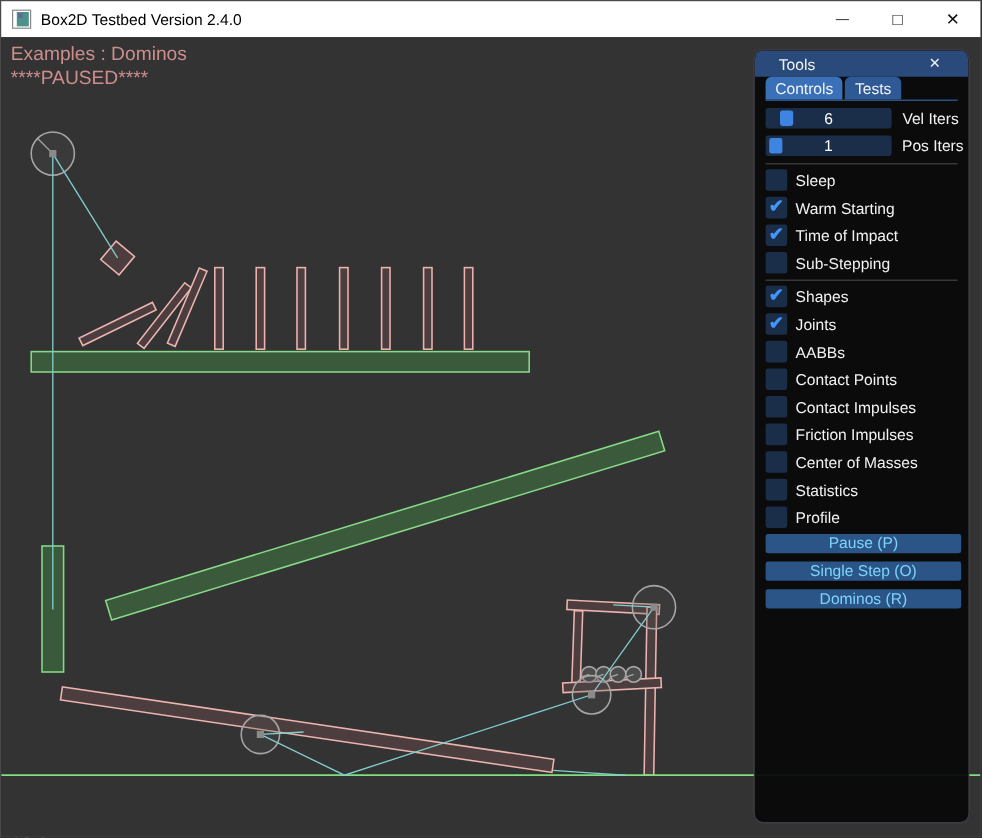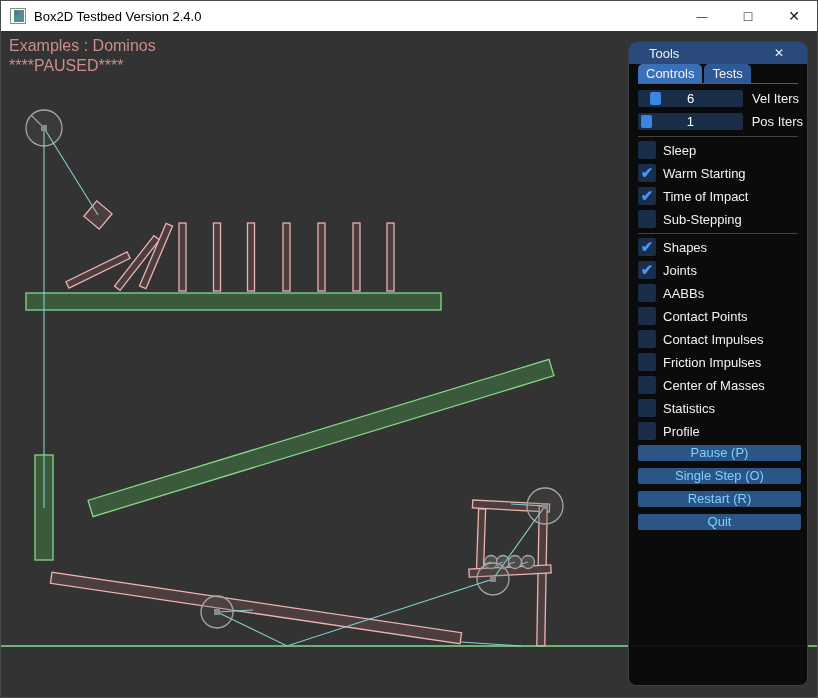--- a/index.html
+++ b/index.html
@@ -277,20 +277,19 @@
         <div class="cb-row">
           <span class="cb-box">
               <span class="cb-mark"></span>
             </span>
           <span class="cb-label">Profile</span>
         </div>
 
         <div class="btn-col">
           <div class="imgui-button">Pause (P)</div>
           <div class="imgui-button">Single Step (O)</div>
-          <div class="imgui-button">Restart (R)</div>
-          <div class="imgui-button">Quit</div>
+          <div class="imgui-button">Dominos (R)</div>
         </div>
       </div>
     </div>
 
   </div>
 </div>
 
 </body></html>

